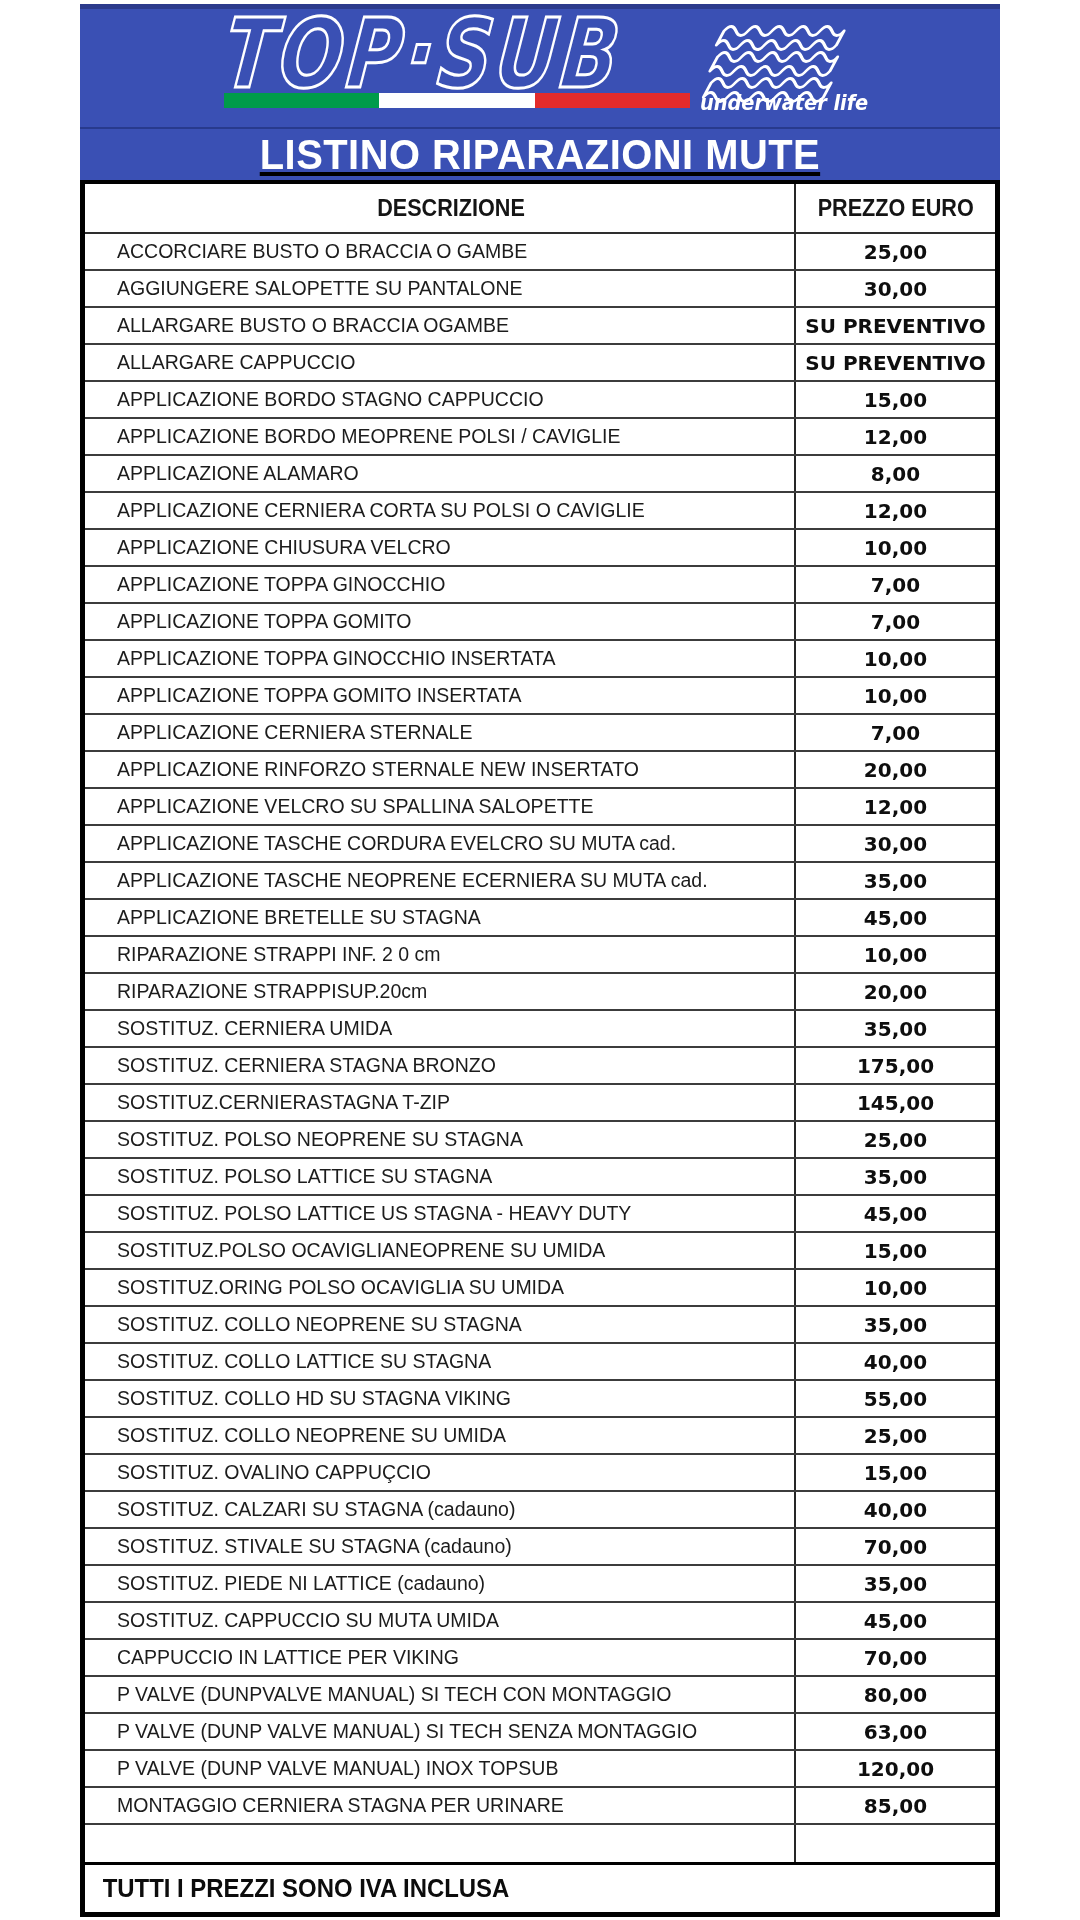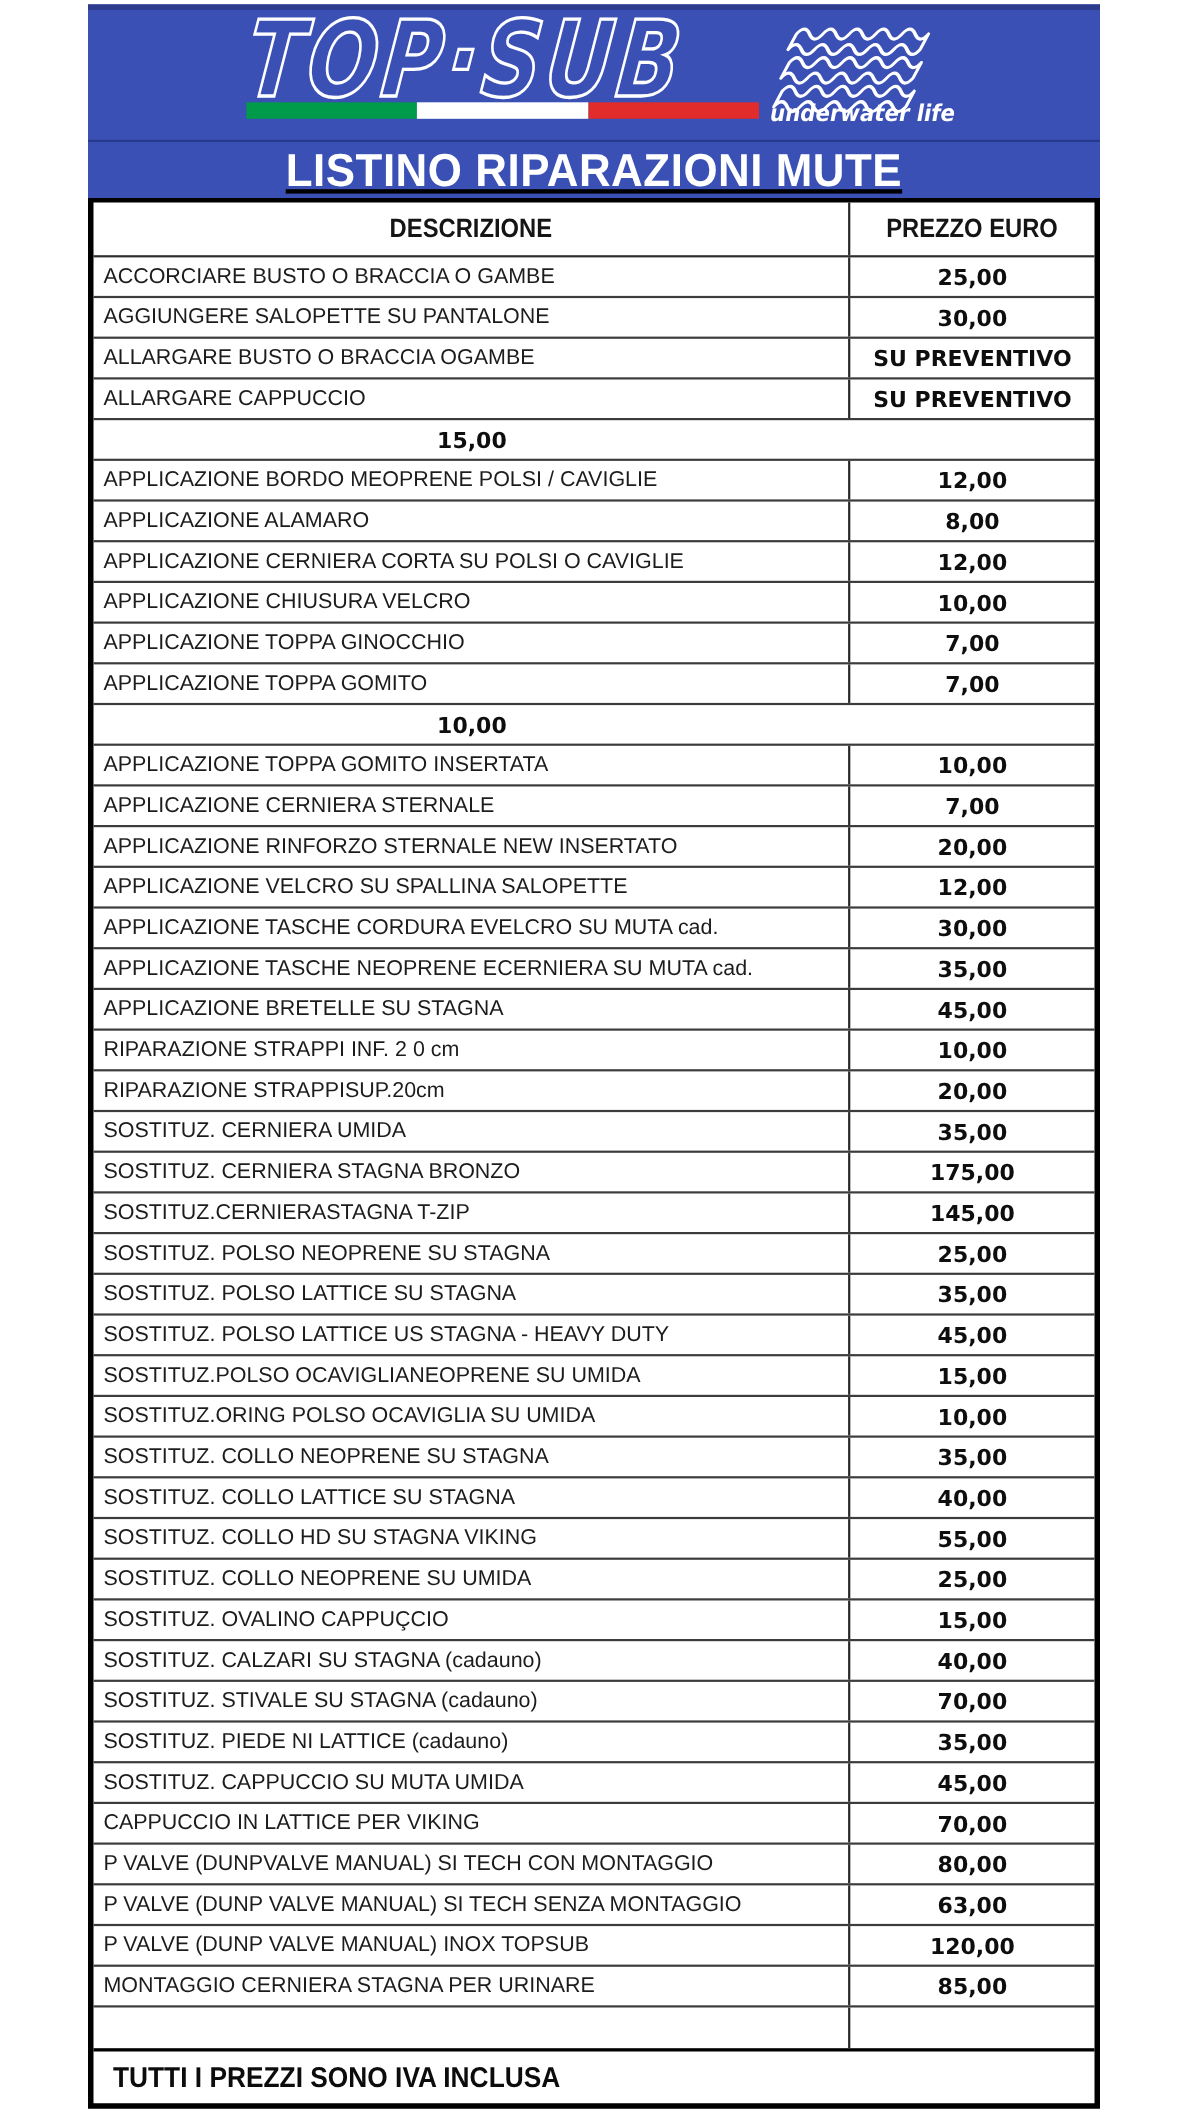--- a/index.html
+++ b/index.html
@@ -71,20 +71,21 @@
     border-top-width:4px;
     background:#ffffff;
     box-sizing:border-box;
   }
   .row{
     display:grid;
     grid-template-columns:688px 1fr;
     height:37px;
     border-bottom:2px solid #3c3c3c;
     box-sizing:border-box;
+    padding-left:23px;
   }
   .thead{height:50px;border-bottom:2px solid #2e2e2e;}
   .desc-cell{
     display:flex;align-items:center;
     padding-left:9px;
     font-size:19.5px;color:#1c1c1c;
     border-right:2px solid #262626;
     white-space:nowrap;overflow:hidden;
     box-sizing:border-box;
   }
@@ -180,20 +181,21 @@
     <div class="desc-cell">ALLARGARE BUSTO O BRACCIA OGAMBE</div>
     <div class="price-cell">SU PREVENTIVO</div>
   </div>
 
   <div class="row">
     <div class="desc-cell">ALLARGARE CAPPUCCIO</div>
     <div class="price-cell">SU PREVENTIVO</div>
   </div>
 
   <div class="row">
+    <div class="desc-cell">APPLICAZIONE BORDO STAGNO CAPPUCCIO</div>
     <div class="price-cell">15,00</div>
   </div>
 
   <div class="row">
     <div class="desc-cell">APPLICAZIONE BORDO MEOPRENE POLSI / CAVIGLIE</div>
     <div class="price-cell">12,00</div>
   </div>
 
   <div class="row">
     <div class="desc-cell">APPLICAZIONE ALAMARO</div>
@@ -214,20 +216,21 @@
     <div class="desc-cell">APPLICAZIONE TOPPA GINOCCHIO</div>
     <div class="price-cell">7,00</div>
   </div>
 
   <div class="row">
     <div class="desc-cell">APPLICAZIONE TOPPA GOMITO</div>
     <div class="price-cell">7,00</div>
   </div>
 
   <div class="row">
+    <div class="desc-cell">APPLICAZIONE TOPPA GINOCCHIO INSERTATA</div>
     <div class="price-cell">10,00</div>
   </div>
 
   <div class="row">
     <div class="desc-cell">APPLICAZIONE TOPPA GOMITO INSERTATA</div>
     <div class="price-cell">10,00</div>
   </div>
 
   <div class="row">
     <div class="desc-cell">APPLICAZIONE CERNIERA STERNALE</div>

